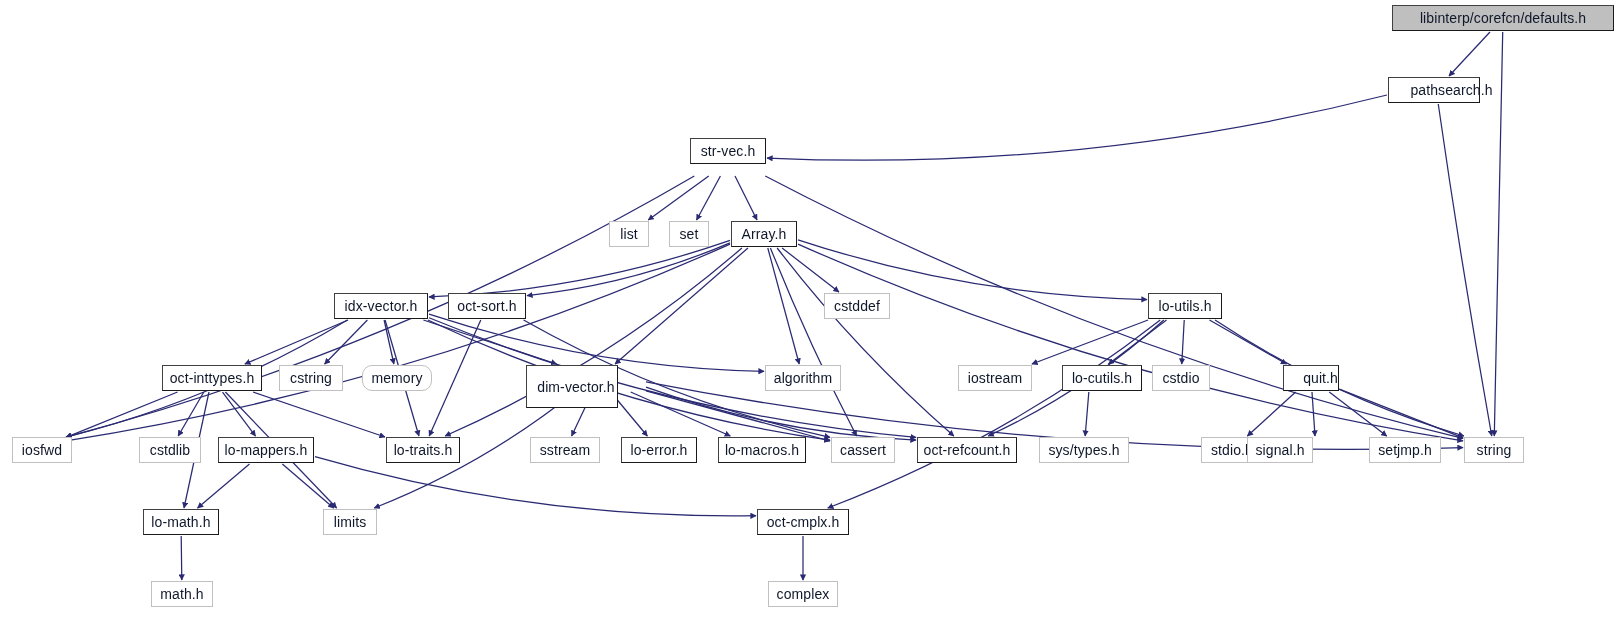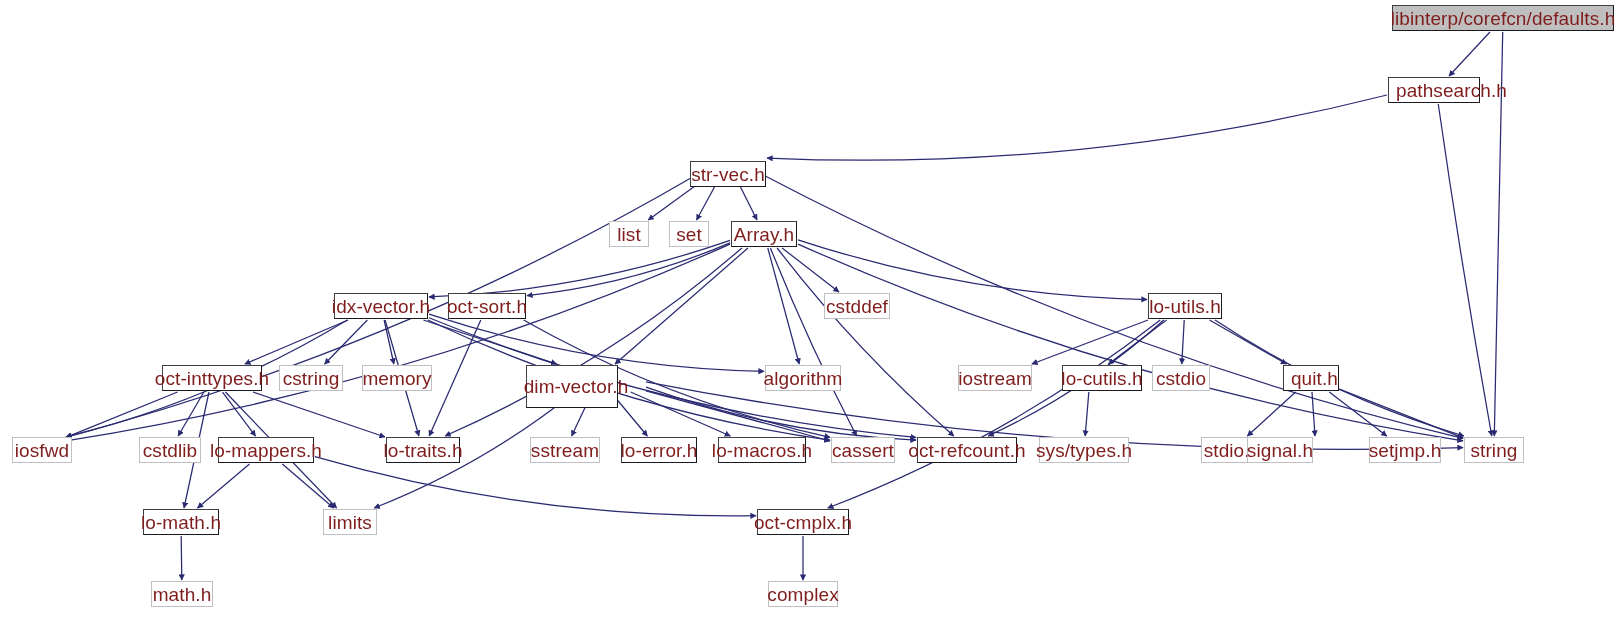--- a/index.html
+++ b/index.html
@@ -22,23 +22,23 @@
     width: 1619px;
     height: 635px;
   }
   .node {
     position: absolute;
     box-sizing: border-box;
     display: flex;
     align-items: center;
     justify-content: center;
     white-space: nowrap;
-    font-size: 19px;
+    font-size: 14px;
     line-height: 1;
-    color: #7f1d1d;
+    color: #0f172a;
     background: #ffffff;
     border: 1px solid #c0c0c0;
     letter-spacing: 0.1px;
   }
   .node.strong {
     border: 1.6px solid #404040;
     border-right-color: #1a1a1a;
     border-bottom-color: #1a1a1a;
   }
   .node.root {
@@ -125,21 +125,21 @@
         <path d="M 803 536 L 803 580" fill="none" stroke="#2a2a72" stroke-width="1.25" marker-end="url(#arrowhead)"></path>
       </g>
   </svg>
   <div id="nodes-group">
       <div class="node root" style="left: 1392px; top: 5px; width: 222px; height: 26px;">
         <span class="node-label">libinterp/corefcn/defaults.h</span>
       </div>
       <div class="node strong" style="left: 1388px; top: 77px; width: 92px; height: 26px; padding-left: 35px;">
         <span class="node-label">pathsearch.h</span>
       </div>
-      <div class="node strong" style="left: 690px; top: 161px; width: 76px; height: 26px;">
+      <div class="node strong" style="left: 690px; top: 138px; width: 76px; height: 26px;">
         <span class="node-label">str-vec.h</span>
       </div>
       <div class="node weak" style="left: 609px; top: 221px; width: 40px; height: 26px;">
         <span class="node-label">list</span>
       </div>
       <div class="node weak" style="left: 669px; top: 221px; width: 40px; height: 26px;">
         <span class="node-label">set</span>
       </div>
       <div class="node strong" style="left: 731px; top: 221px; width: 66px; height: 26px;">
         <span class="node-label">Array.h</span>
@@ -155,21 +155,21 @@
       </div>
       <div class="node strong" style="left: 1148px; top: 293px; width: 74px; height: 26px;">
         <span class="node-label">lo-utils.h</span>
       </div>
       <div class="node strong" style="left: 162px; top: 365px; width: 100px; height: 26px;">
         <span class="node-label">oct-inttypes.h</span>
       </div>
       <div class="node weak" style="left: 279px; top: 365px; width: 64px; height: 26px;">
         <span class="node-label">cstring</span>
       </div>
-      <div class="node weak" style="left: 362px; top: 365px; width: 70px; height: 26px;">
+      <div class="node weak" style="left: 362px; top: 365px; width: 70px; height: 26px; border-radius: 10px;">
         <span class="node-label">memory</span>
       </div>
       <div class="node strong" style="left: 526px; top: 365px; width: 92px; height: 43px; padding-left: 8px;">
         <span class="node-label">dim-vector.h</span>
       </div>
       <div class="node weak" style="left: 765px; top: 365px; width: 76px; height: 26px;">
         <span class="node-label">algorithm</span>
       </div>
       <div class="node weak" style="left: 958px; top: 365px; width: 74px; height: 26px;">
         <span class="node-label">iostream</span>

